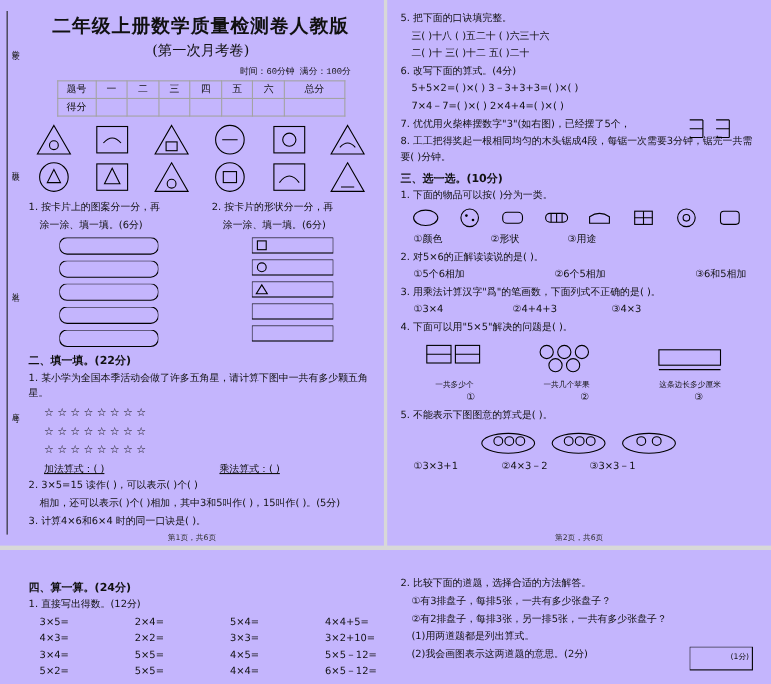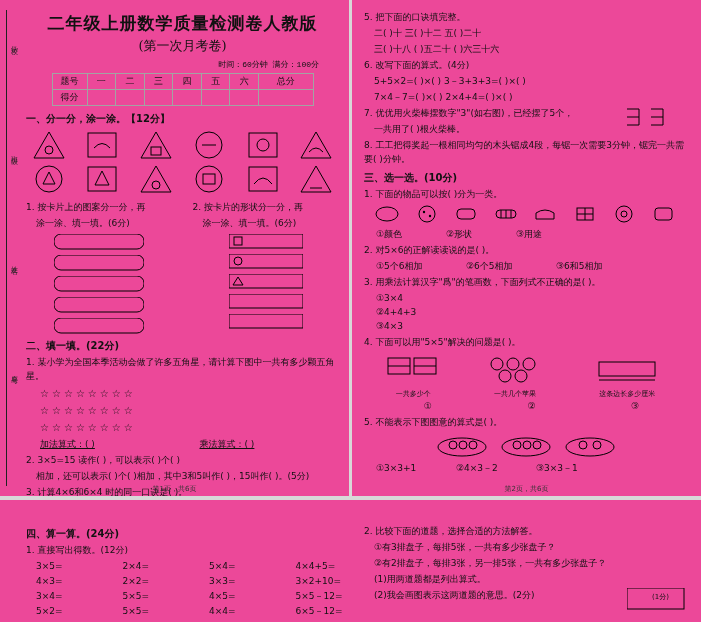--- a/index.html
+++ b/index.html
@@ -5,21 +5,21 @@
   html,body{margin:0;padding:0;}
   body{
     width:701px;height:622px;
     background:#d8d8d8;
     font-family:"DejaVu Sans","Liberation Sans",sans-serif;
     font-size:9px;color:#111;
     overflow:hidden;
   }
   .sheet{
     position:absolute;
-    background:#ec4899;
+    background:#c4b5fd;
     box-sizing:border-box;
     overflow:hidden;
   }
   
   #page-1{left:0;top:0;width:349px;height:496px;}
   #page-2{left:352px;top:0;width:349px;height:496px;}
   #page-3{left:0;top:500px;width:392px;height:122px;padding-left:20px;}
   #page-4{left:352px;top:500px;width:349px;height:122px;}
 
   .inner{position:absolute;left:26px;top:8px;right:10px;bottom:6px;}
@@ -112,21 +112,20 @@
         <td></td>
         <td></td>
         <td></td>
         <td></td>
         <td></td>
         <td></td>
       </tr>
     </tbody>
       </table>
 
-    <div class="sec">一、分一分，涂一涂。【12分】</div>
 
     <div class="shapes">
       <svg width="34" height="30">
           <polygon points="17,2 32,28 2,28" fill="none" stroke="#000"></polygon>
           <circle cx="17" cy="20" r="4" fill="none" stroke="#000"></circle>
         </svg>
       <svg width="34" height="30">
           <rect x="3" y="3" width="28" height="24" fill="none" stroke="#000"></rect>
           <path d="M9 18 q8 -9 16 0" fill="none" stroke="#000"></path>
         </svg>
@@ -235,30 +234,29 @@
     <div class="line indent">相加，还可以表示(        )个(        )相加，其中3和5叫作(        )，15叫作(        )。(5分)</div>
     <div class="line">3. 计算4×6和6×4 时的同一口诀是(              )。</div>
 
   </div>
   <div class="footer">第1页，共6页</div>
 </div>
 
 <div class="sheet" id="page-2">
   <div class="inner" style="left:12px;right:14px;">
     <div class="line">5. 把下面的口诀填完整。</div>
+    <div class="line indent">三(    )十八      (    )五二十      (    )六三十六</div>
     <div class="line indent">二(    )十        三(    )十二      五(    )二十</div>
-    <div class="line indent">三(    )十八      (    )五二十      (    )六三十六</div>
 
     <div class="line">6. 改写下面的算式。(4分)</div>
     <div class="line indent">5+5×2=(      )×(      )      3－3+3+3=(      )×(      )</div>
     <div class="line indent">7×4－7=(      )×(      )        2×4+4=(      )×(      )</div>
 
     <div style="position:relative;">
       <div class="line">7. 优优用火柴棒摆数字"3"(如右图)，已经摆了5个，</div>
-      <div class="line indent">一共用了(          )根火柴棒。</div>
       <svg width="60" height="26" style="position:absolute;right:4px;top:0;">
         <path d="M4 3 h12 M16 3 v8 M4 11 h12 M16 11 v8 M4 19 h12" stroke="#000" fill="none"></path>
         <path d="M28 3 h12 M40 3 v8 M28 11 h12 M40 11 v8 M28 19 h12" stroke="#000" fill="none"></path>
       </svg>
     </div>
 
     <div class="line">8. 工工把得奖起一根相同均匀的木头锯成4段，每锯一次需要3分钟，锯完一共需要(        )分钟。</div>
 
     <div class="sec">三、选一选。(10分)</div>
     <div class="line">1. 下面的物品可以按(        )分为一类。</div>
@@ -293,28 +291,28 @@
           <rect x="4" y="4" width="17" height="12" rx="3" fill="none" stroke="#000"></rect>
         </svg>
     </div>
     <div class="opts" style="display:flex;">
       <span style="width:70px">①颜色</span>
       <span style="width:70px">②形状</span>
       <span>③用途</span>
     </div>
 
     <div class="line">2. 对5×6的正解读读说的是(          )。</div>
-    <div class="opts" style="display:flex;">
+    <div class="opts" style="display:flex;gap:38px;">
       <span style="width:90px">①5个6相加</span>
       <span style="width:90px">②6个5相加</span>
       <span>③6和5相加</span>
     </div>
 
     <div class="line">3. 用乘法计算汉字"爲"的笔画数，下面列式不正确的是(        )。</div>
-    <div class="opts" style="display:flex;flex-direction:column;">
+    <div class="opts" style="display:flex;">
       <span style="width:90px">①3×4</span>
       <span style="width:90px">②4+4+3</span>
       <span>③4×3</span>
     </div>
 
     <div class="line">4. 下面可以用"5×5"解决的问题是(        )。</div>
     <div style="display:flex;justify-content:space-around;margin:3px 0;">
       <svg width="60" height="34">
           <rect x="4" y="6" width="22" height="16" fill="none" stroke="#000"></rect>
           <rect x="30" y="6" width="22" height="16" fill="none" stroke="#000"></rect>
@@ -409,16 +407,16 @@
   <div class="inner" style="left:12px;top:22px;right:14px;">
     <div class="line">2. 比较下面的道题，选择合适的方法解答。</div>
     <div class="line indent">①有3排盘子，每排5张，一共有多少张盘子？</div>
     <div class="line indent">②有2排盘子，每排3张，另一排5张，一共有多少张盘子？</div>
     <div class="line indent">(1)用两道题都是列出算式。</div>
     <div style="position:relative;">
       <div class="line indent">(2)我会画图表示这两道题的意思。(2分)</div>
       <svg width="58" height="22" style="position:absolute;right:2px;top:0;">
           <rect x="0" y="0" width="57" height="21" fill="none" stroke="#000"></rect>
         </svg>
-      <span style="position:absolute;right:18px;top:4px;font-size:7px;">(1分)</span>
+      <span style="position:absolute;right:6px;top:4px;font-size:7px;">(1分)</span>
     </div>
   </div>
 </div>
 
 </body></html>

